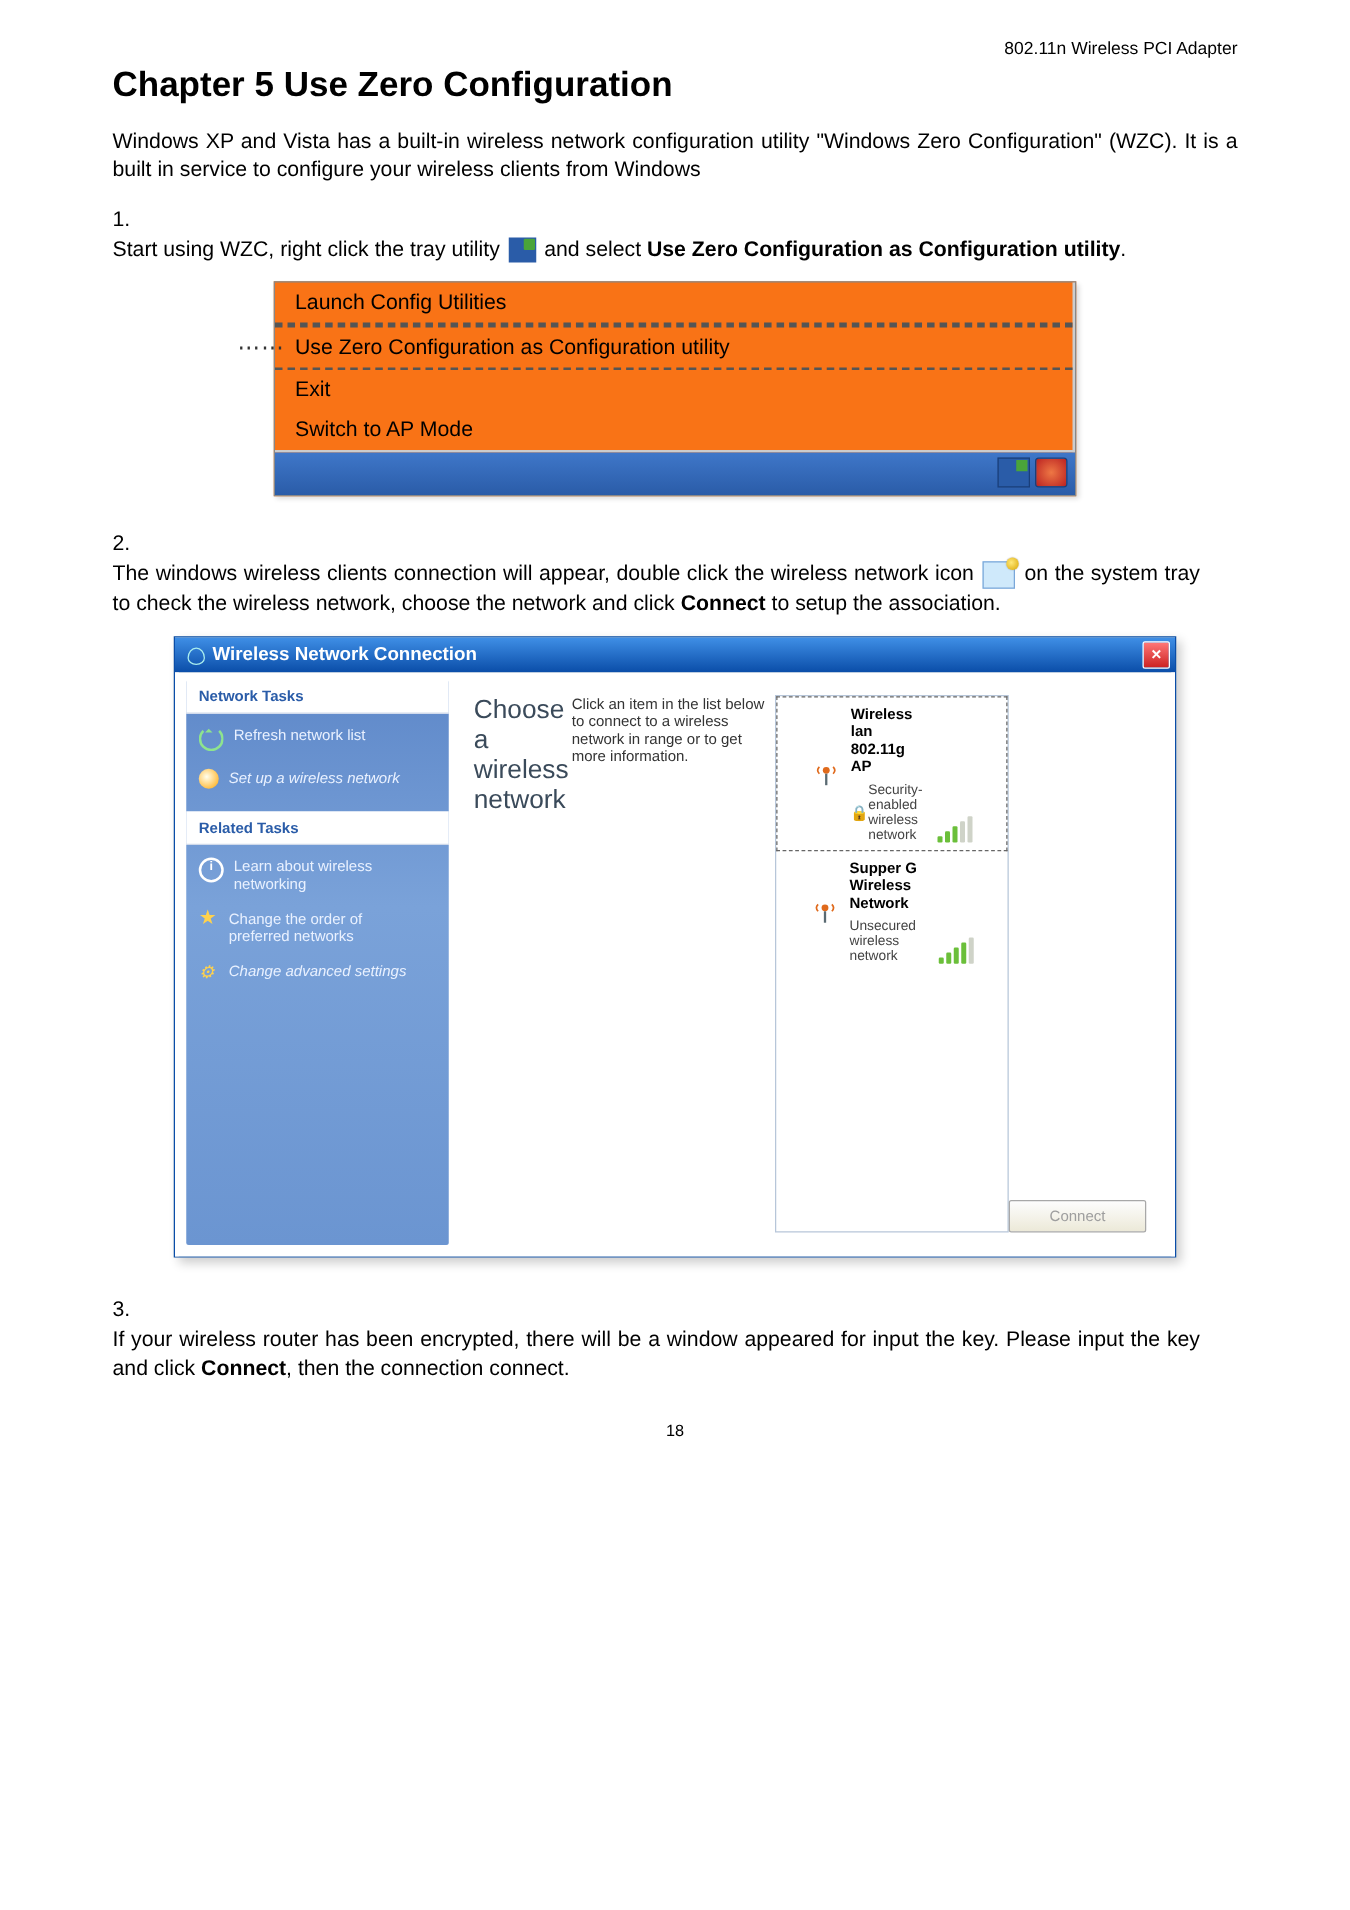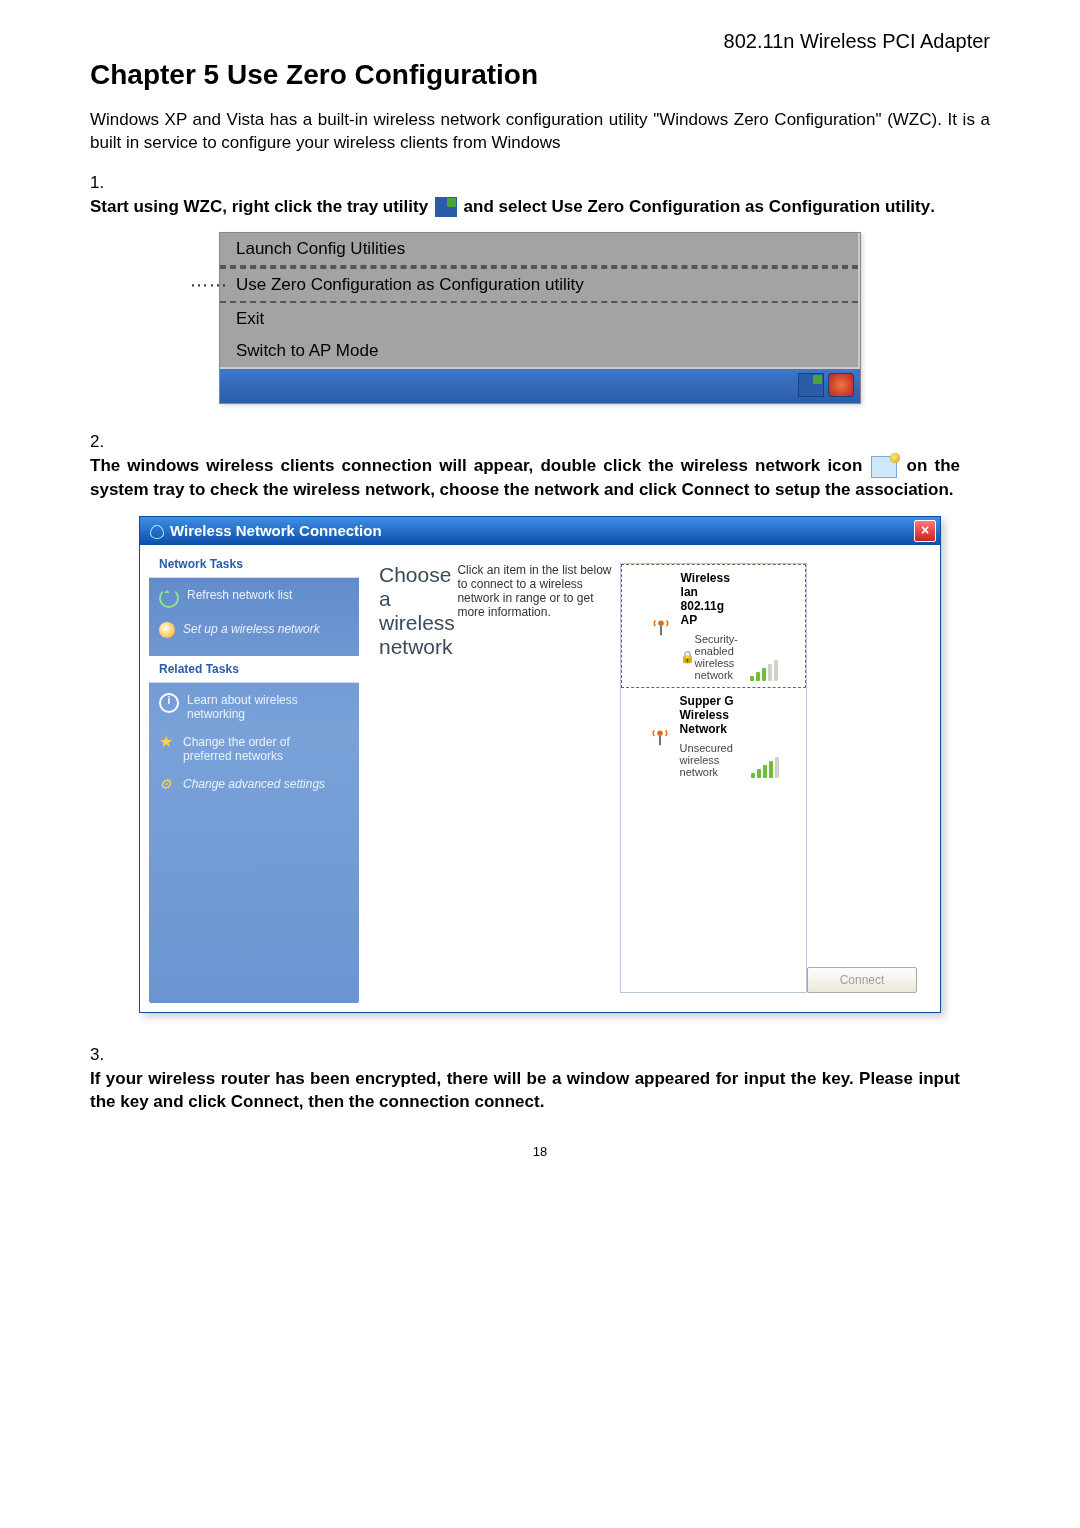--- a/index.html
+++ b/index.html
@@ -9,21 +9,21 @@
     font-family: Verdana, Geneva, sans-serif;
     font-size: 16px;
     color: #000;
     width: 1080px;
   }
   .page {
     padding: 30px 90px 40px 90px;
   }
   .header-right {
     text-align: right;
-    font-size: 20px;
+    font-size: 14px;
     color: #000;
     margin-bottom: 6px;
   }
   .chapter-title {
     font-size: 28px;
     font-weight: bold;
     color: #000;
     margin: 0 0 18px 0;
   }
   .body-text {
@@ -41,21 +41,20 @@
   }
   .ol-num {
     display: inline-block;
     width: 26px;
     vertical-align: top;
   }
   .ol-body {
     display: inline-block;
     width: calc(100% - 30px);
     vertical-align: top;
-    font-weight: bold;
   }
   .tray-icon {
     display: inline-block;
     width: 22px;
     height: 20px;
     background: #2a5ca8;
     vertical-align: middle;
     position: relative;
     margin: 0 2px;
   }
@@ -88,21 +87,21 @@
     height: 10px;
     border-radius: 50%;
     background: radial-gradient(circle at 40% 40%, #ffe97a, #d9a400);
     box-shadow: 0 0 1px #888;
   }
   
   .menu-shot {
     width: 640px;
     margin: 8px auto 26px auto;
     border: 1px solid #888;
-    background: #a3a3a3;
+    background: #f97316;
     box-shadow: 2px 2px 4px rgba(0,0,0,0.15);
     position: relative;
   }
   .menu-inner {
     border-right: 2px solid #ccc;
     border-bottom: 2px solid #ccc;
   }
   .menu-item {
     padding: 6px 16px;
     font-size: 17px;

